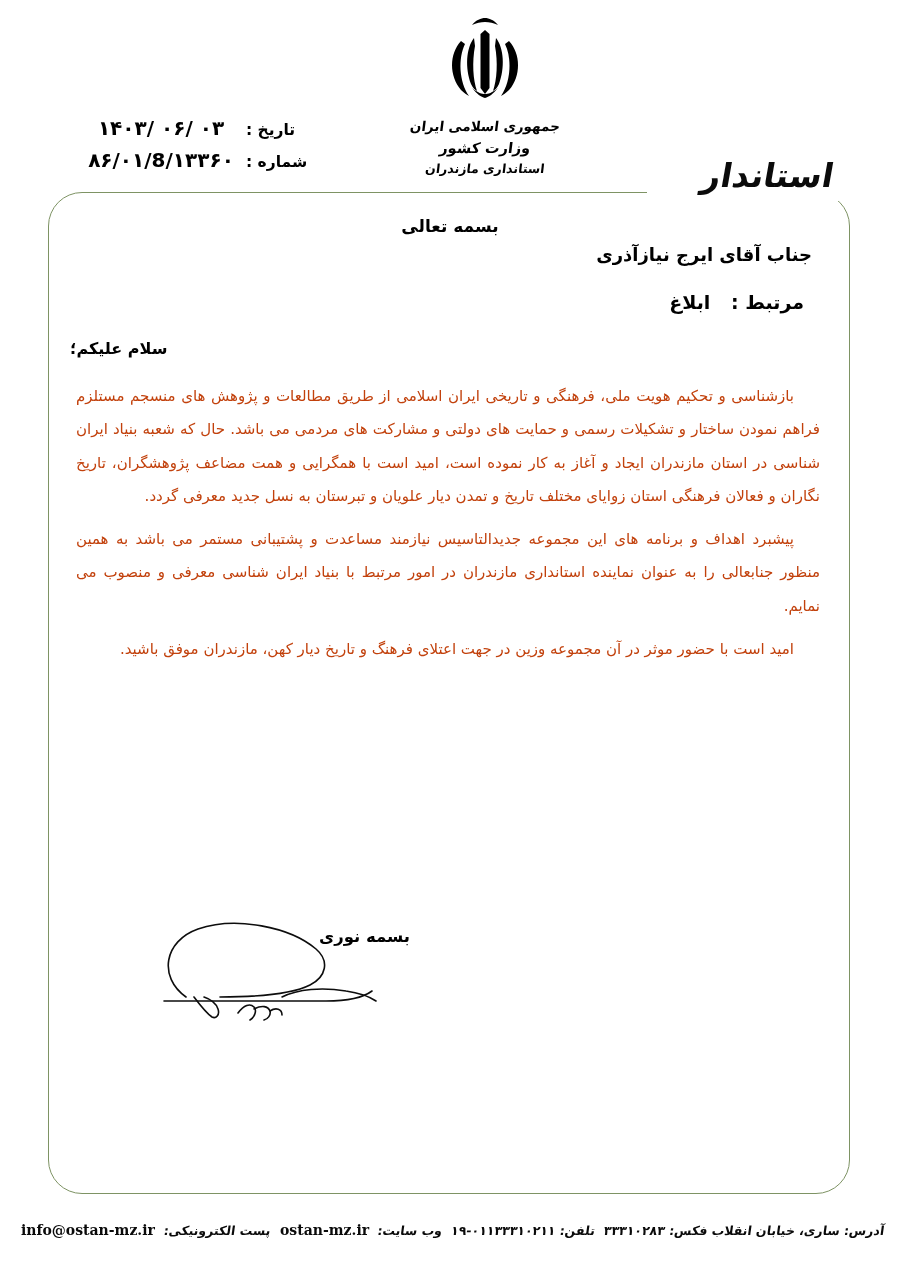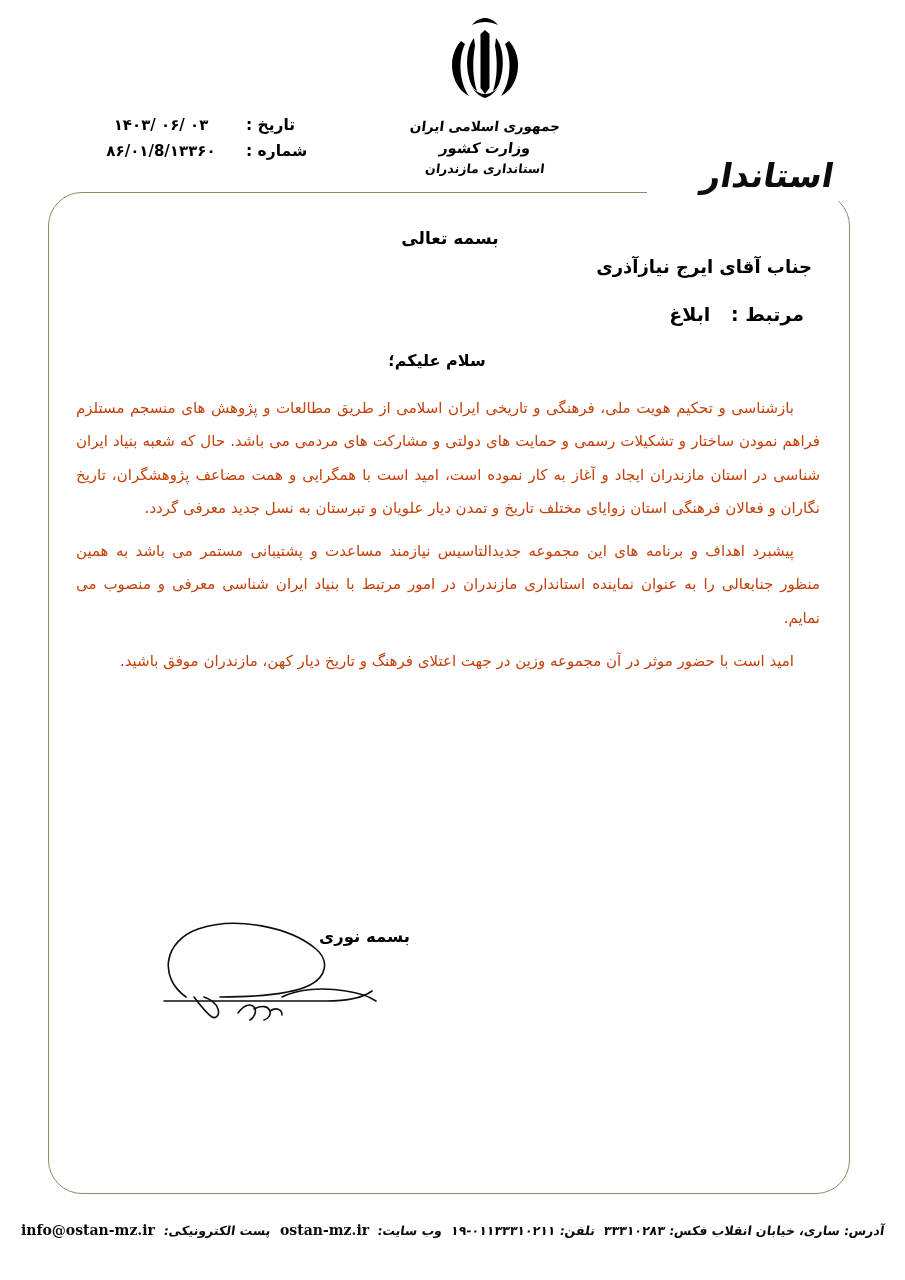--- a/index.html
+++ b/index.html
@@ -69,21 +69,21 @@
     margin-bottom: 8px;
     direction: rtl;
   }
   .meta-label {
     font-size: 15.5px;
     font-weight: 700;
     color: #000;
     white-space: nowrap;
   }
   .meta-value {
-    font-size: 15px;
+    font-size: 20px;
     font-weight: 700;
     color: #000;
     white-space: nowrap;
     min-width: 150px;
     text-align: center;
     direction: ltr;
     unicode-bidi: plaintext;
   }
 
   
@@ -130,21 +130,21 @@
     top: 210px;
     width: 760px;
     direction: rtl;
   }
 
   .basmala {
     text-align: center;
     font-size: 17px;
     font-weight: 700;
     color: #000;
-    margin: 18px 0 6px 0;
+    margin: 6px 0 6px 0;
     letter-spacing: -0.3px;
   }
   .slogan {
     text-align: center;
     font-size: 13.5px;
     font-weight: 600;
     color: #0d0d0d;
     margin: 0 0 30px 0;
   }
 
@@ -160,21 +160,21 @@
     text-align: right;
     font-size: 19px;
     font-weight: 800;
     color: #000;
     margin: 0 26px 26px 0;
     letter-spacing: -0.4px;
   }
   .subject .subject-value { margin-right: 14px; }
 
   .greeting {
-    text-align: center;
+    text-align: left;
     font-size: 16px;
     font-weight: 800;
     color: #000;
     margin: 0 26px 22px 0;
   }
 
   .para {
     text-align: justify;
     text-align-last: right;
     font-size: 15px;

